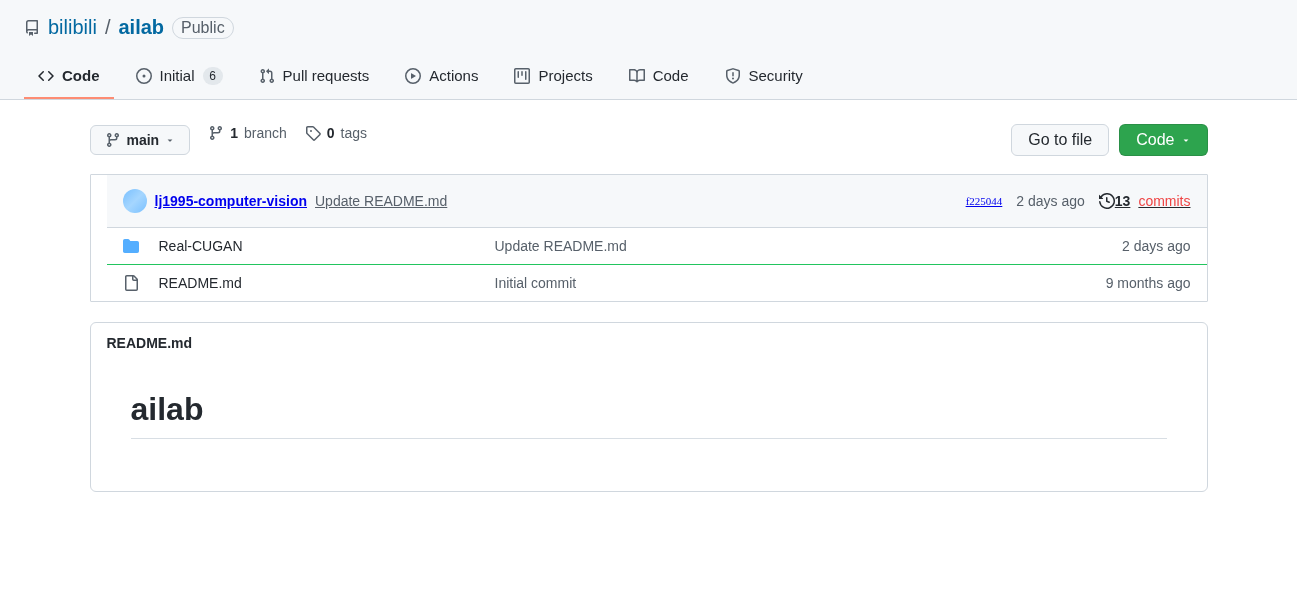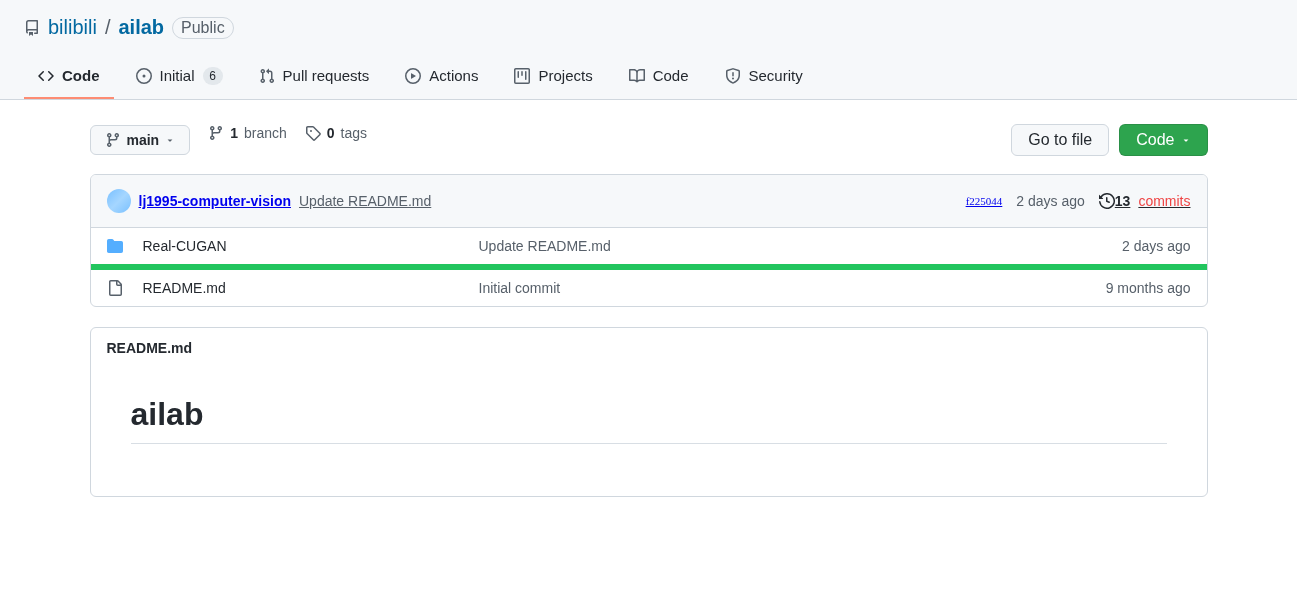--- a/index.html
+++ b/index.html
@@ -118,22 +118,23 @@
     background: #2da44e;
     border-color: rgba(27,31,36,0.15);
     color: #fff;
     display: flex;
     align-items: center;
     gap: 6px;
   }
   .btn-primary svg { fill: #fff; }
   .file-box {
     border: 1px solid #d0d7de;
-    border-radius: 6px;
+    border-radius: 1px;
     overflow: hidden;
+    padding-left: 16px;
   }
   .box-header {
     background: #f6f8fa;
     padding: 14px 16px;
     display: flex;
     align-items: center;
     justify-content: space-between;
     border-bottom: 1px solid #d0d7de;
   }
   .box-header-left { display: flex; align-items: center; gap: 8px; }
@@ -145,21 +146,21 @@
   .author { font-weight: 600; }
   .commit-msg { color: #57606a; }
   .box-header-right { display: flex; align-items: center; gap: 14px; color: #57606a; }
   .sha { font-family: Liberation Serif, serif; font-size: 11px; margin-left: 17px; }
   .commits-link { display: flex; align-items: center; color: #24292f; }
   .commits-link strong { font-weight: 600; }
   .file-row {
     display: flex;
     align-items: center;
     padding: 10px 16px;
-    border-bottom: 6px solid #22c55e;
+    border-bottom: 1px solid #22c55e;
     gap: 16px;
   }
   .file-row:last-child { border-bottom: none; }
   .file-icon-col { width: 20px; display:flex; align-items:center; }
   .file-name-col { width: 320px; }
   .file-name-col a { color: #24292f; text-decoration:none; }
   .file-msg-col { flex: 1; color: #57606a; }
   .file-msg-col a { color: #57606a; text-decoration:none; }
   .file-time-col { color: #57606a; text-align: right; }
   .readme-box {

